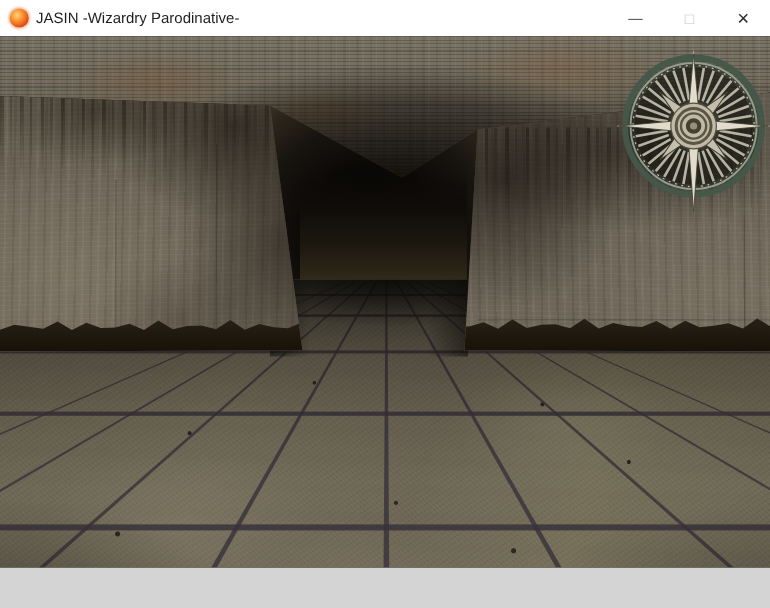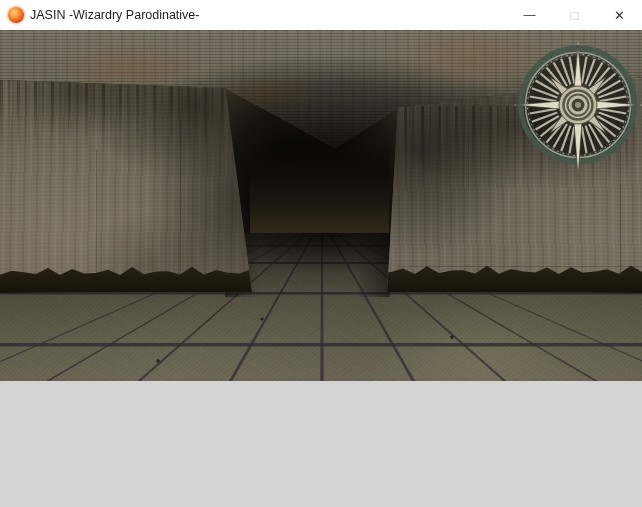--- a/index.html
+++ b/index.html
@@ -1,16 +1,16 @@
 <!DOCTYPE html>
 <html><head>
 <meta charset="utf-8">
 <style>
   html,body{margin:0;padding:0;background:#d4d4d4;font-family:"Liberation Sans",sans-serif;}
-  .window{position:relative;width:642px;height:381px;background:#000;outline:1px solid #9b9b9b;outline-offset:-1px;overflow:hidden;text-decoration:underline;}
+  .window{position:relative;width:642px;height:473px;background:#000;outline:1px solid #9b9b9b;outline-offset:-1px;overflow:hidden;text-decoration:underline;}
   
   .titlebar{position:absolute;left:0;top:0;width:642px;height:30px;background:#ffffff;display:flex;align-items:center;z-index:10;}
   .app-icon{position:absolute;left:8px;top:7px;width:16px;height:16px;border-radius:50%;
     background:radial-gradient(circle at 38% 35%, #ffd27a 0%, #f9a03c 28%, #ef6a1f 55%, #c93c10 80%, #90260a 100%);
     box-shadow:0 0 2px 1px rgba(220,90,20,.45);}
   .title-text{position:absolute;left:30px;top:0;line-height:30px;font-size:12.5px;color:#1f1f1f;white-space:nowrap;}
   .controls{position:absolute;right:0;top:0;height:30px;display:flex;}
   .ctl{width:45px;height:30px;display:flex;align-items:center;justify-content:center;font-size:12px;color:#3f3f3f;cursor:default;}
   .ctl.min{font-size:12px;color:#3f3f3f;}
   .ctl.max{font-size:13px;color:#c6c6c6;}

